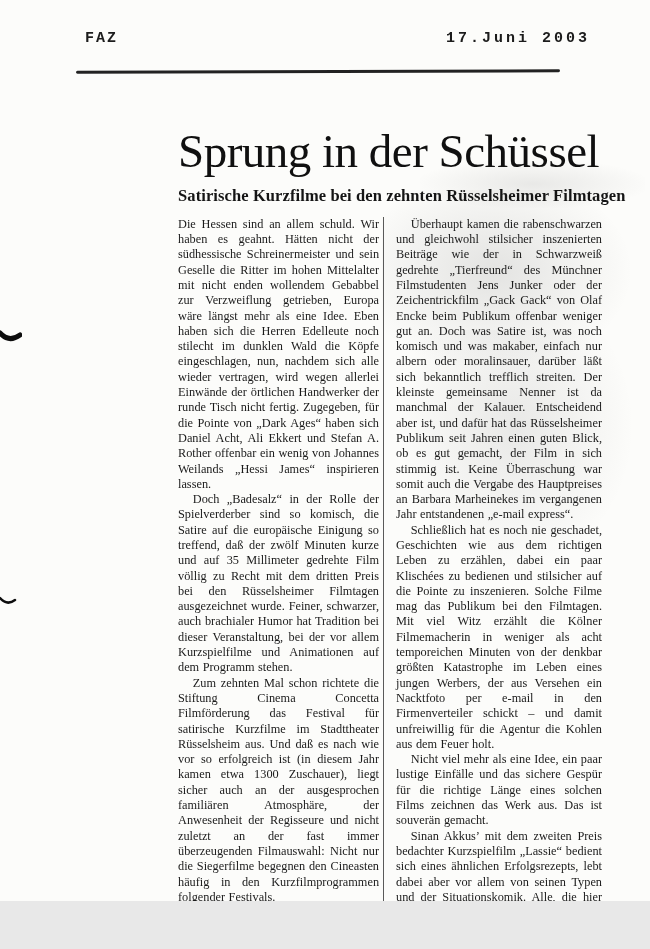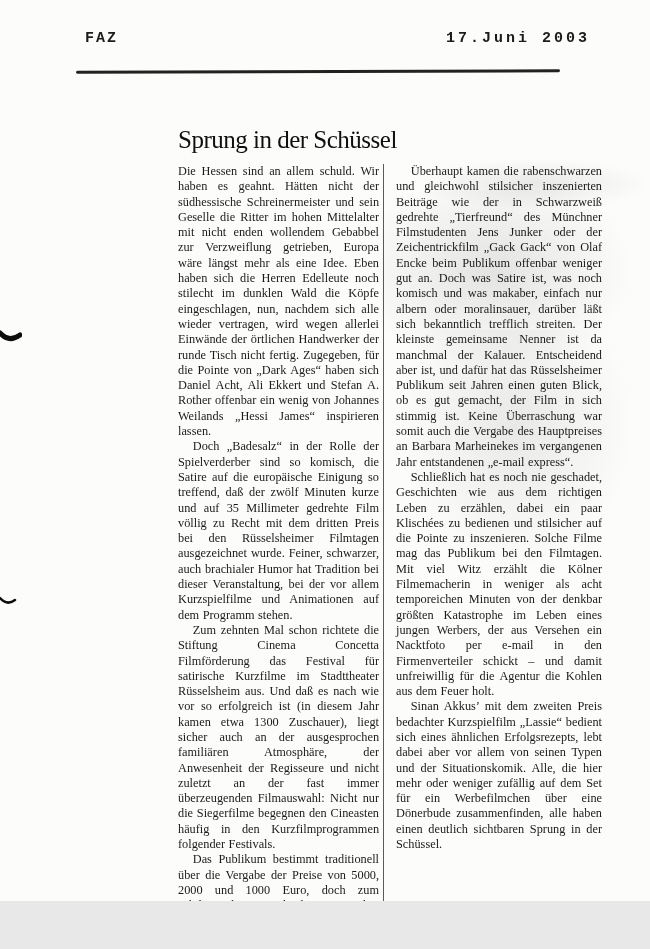--- a/index.html
+++ b/index.html
@@ -35,21 +35,21 @@
   .shade.s1 { left: 382px; top: 190px; width: 248px; height: 180px;
     background: radial-gradient(ellipse at 45% 45%, rgba(60,60,60,0.13), rgba(60,60,60,0) 72%); }
   .shade.s2 { left: 395px; top: 330px; width: 240px; height: 240px;
     background: radial-gradient(ellipse at 50% 40%, rgba(60,60,60,0.10), rgba(60,60,60,0) 70%); }
   .shade.s3 { left: 420px; top: 160px; width: 225px; height: 48px;
     background: radial-gradient(ellipse, rgba(60,60,60,0.10), rgba(60,60,60,0) 75%); }
   .speck { position: absolute; background: #8a8a8a; border-radius: 50%; }
   
   .article { position: absolute; left: 178px; top: 126px; width: 424px; }
   .headline {
-    font-size: 25px; line-height: 1.08; font-weight: 500;
+    font-size: 47px; line-height: 1.08; font-weight: 500;
     letter-spacing: -0.5px; color: #101010;
   }
   .subhead {
     margin-top: 9px; font-size: 16.5px; font-weight: bold; color: #151515;
     letter-spacing: 0.1px; white-space: nowrap;
   }
   .columns { display: flex; margin-top: 11px; align-items: stretch; }
   .col {
     font-size: 12.3px; line-height: 15.3px; text-align: justify;
     color: #1a1a1a; word-spacing: 0.4px;
@@ -81,32 +81,34 @@
   </svg>
   <svg class="pen-mark m2" width="17" height="12" viewBox="0 0 17 12">
     <path d="M0,2 Q7,10 15,4" fill="none" stroke="#0d0d0d" stroke-width="2.5" stroke-linecap="round"></path>
   </svg>
 
   <div class="speck" style="left:264px; top:921px; width:2px; height:2px;"></div>
   <div class="speck" style="left:370px; top:935px; width:2px; height:2px;"></div>
 
   <div class="article">
     <h1 class="headline">Sprung in der Schüssel</h1>
+    <div class="subhead">Satirische Kurzfilme bei den zehnten Rüsselsheimer Filmtagen</div>
     <div class="columns">
       <div class="col left">
           <p>Die Hessen sind an allem schuld. Wir haben es geahnt. Hätten nicht der südhessische Schreinermeister und sein Geselle die Ritter im hohen Mittelalter mit nicht enden wollendem Gebabbel zur Verzweiflung getrieben, Europa wäre längst mehr als eine Idee. Eben haben sich die Herren Edelleute noch stilecht im dunklen Wald die Köpfe eingeschlagen, nun, nachdem sich alle wieder vertragen, wird wegen allerlei Einwände der örtlichen Handwerker der runde Tisch nicht fertig. Zugegeben, für die Pointe von „Dark Ages“ haben sich Daniel Acht, Ali Ekkert und Stefan A. Rother offenbar ein wenig von Johannes Weilands „Hessi James“ inspirieren lassen.</p>
           <p>Doch „Badesalz“ in der Rolle der Spielverderber sind so komisch, die Satire auf die europäische Einigung so treffend, daß der zwölf Minuten kurze und auf 35 Millimeter gedrehte Film völlig zu Recht mit dem dritten Preis bei den Rüsselsheimer Filmtagen ausgezeichnet wurde. Feiner, schwarzer, auch brachialer Humor hat Tradition bei dieser Veranstaltung, bei der vor allem Kurzspielfilme und Animationen auf dem Programm stehen.</p>
           <p>Zum zehnten Mal schon richtete die Stiftung Cinema Concetta Filmförderung das Festival für satirische Kurzfilme im Stadttheater Rüsselsheim aus. Und daß es nach wie vor so erfolgreich ist (in diesem Jahr kamen etwa 1300 Zuschauer), liegt sicher auch an der ausgesprochen familiären Atmosphäre, der Anwesenheit der Regisseure und nicht zuletzt an der fast immer überzeugenden Filmauswahl: Nicht nur die Siegerfilme begegnen den Cineasten häufig in den Kurzfilmprogrammen folgender Festivals.</p>
           <p>Das Publikum bestimmt traditionell über die Vergabe der Preise von 5000, 2000 und 1000 Euro, doch zum Jubiläum hatten sich die Veranstalter noch einige kleine Zugaben einfallen lassen. So erhielt Jochen Freydanks „Dienst“ als zehnter von 18 Beiträgen des Wettbewerbs einen Sonderpreis in Höhe von 500 Euro. Dabei hätte man dem pseudo-dokumentarischen Film, der seine leicht beklemmende Komik vor allem aus den Reaktionen der unfreiwilligen Statisten gewinnt, die mit ungläubiger Verblüffung einem schießwütigen Sicherheitsangestellten bei seiner mörderischen Arbeit zusehen, aufgrund seines etwas anderen Humors durchaus eine bessere Plazierung zugetraut.</p>
         </div>
       <div class="col-rule"></div>
       <div class="col right">
         <div>
             <p>Überhaupt kamen die rabenschwarzen und gleichwohl stilsicher inszenierten Beiträge wie der in Schwarzweiß gedrehte „Tierfreund“ des Münchner Filmstudenten Jens Junker oder der Zeichentrickfilm „Gack Gack“ von Olaf Encke beim Publikum offenbar weniger gut an. Doch was Satire ist, was noch komisch und was makaber, einfach nur albern oder moralinsauer, darüber läßt sich bekanntlich trefflich streiten. Der kleinste gemeinsame Nenner ist da manchmal der Kalauer. Entscheidend aber ist, und dafür hat das Rüsselsheimer Publikum seit Jahren einen guten Blick, ob es gut gemacht, der Film in sich stimmig ist. Keine Überraschung war somit auch die Vergabe des Hauptpreises an Barbara Marheinekes im vergangenen Jahr entstandenen „e-mail express“.</p>
             <p>Schließlich hat es noch nie geschadet, Geschichten wie aus dem richtigen Leben zu erzählen, dabei ein paar Klischées zu bedienen und stilsicher auf die Pointe zu inszenieren. Solche Filme mag das Publikum bei den Filmtagen. Mit viel Witz erzählt die Kölner Filmemacherin in weniger als acht temporeichen Minuten von der denkbar größten Katastrophe im Leben eines jungen Werbers, der aus Versehen ein Nacktfoto per e-mail in den Firmenverteiler schickt – und damit unfreiwillig für die Agentur die Kohlen aus dem Feuer holt.</p>
+            <p>Nicht viel mehr als eine Idee, ein paar lustige Einfälle und das sichere Gespür für die richtige Länge eines solchen Films zeichnen das Werk aus. Das ist souverän gemacht.</p>
             <p>Sinan Akkus’ mit dem zweiten Preis bedachter Kurzspielfilm „Lassie“ bedient sich eines ähnlichen Erfolgsrezepts, lebt dabei aber vor allem von seinen Typen und der Situationskomik. Alle, die hier mehr oder weniger zufällig auf dem Set für ein Werbefilmchen über eine Dönerbude zusammenfinden, alle haben einen deutlich sichtbaren Sprung in der Schüssel.</p>
           </div>
 
       </div>
     </div>
   </div>
 
 </div>
 
 </body></html>

